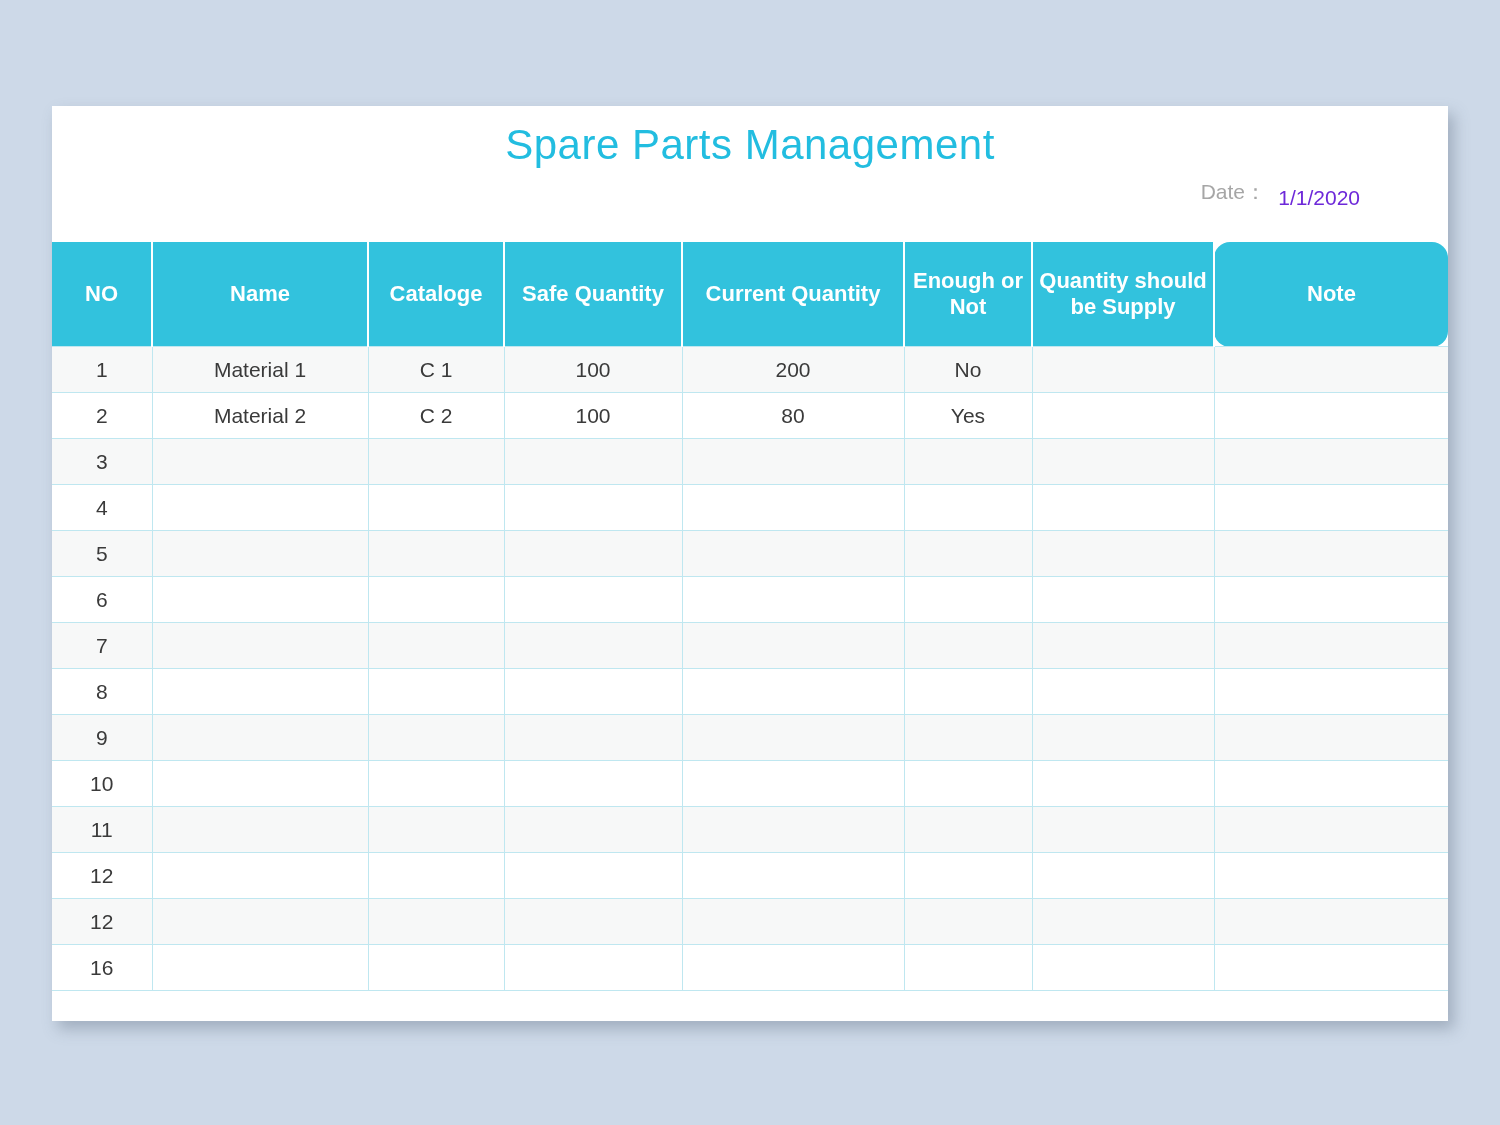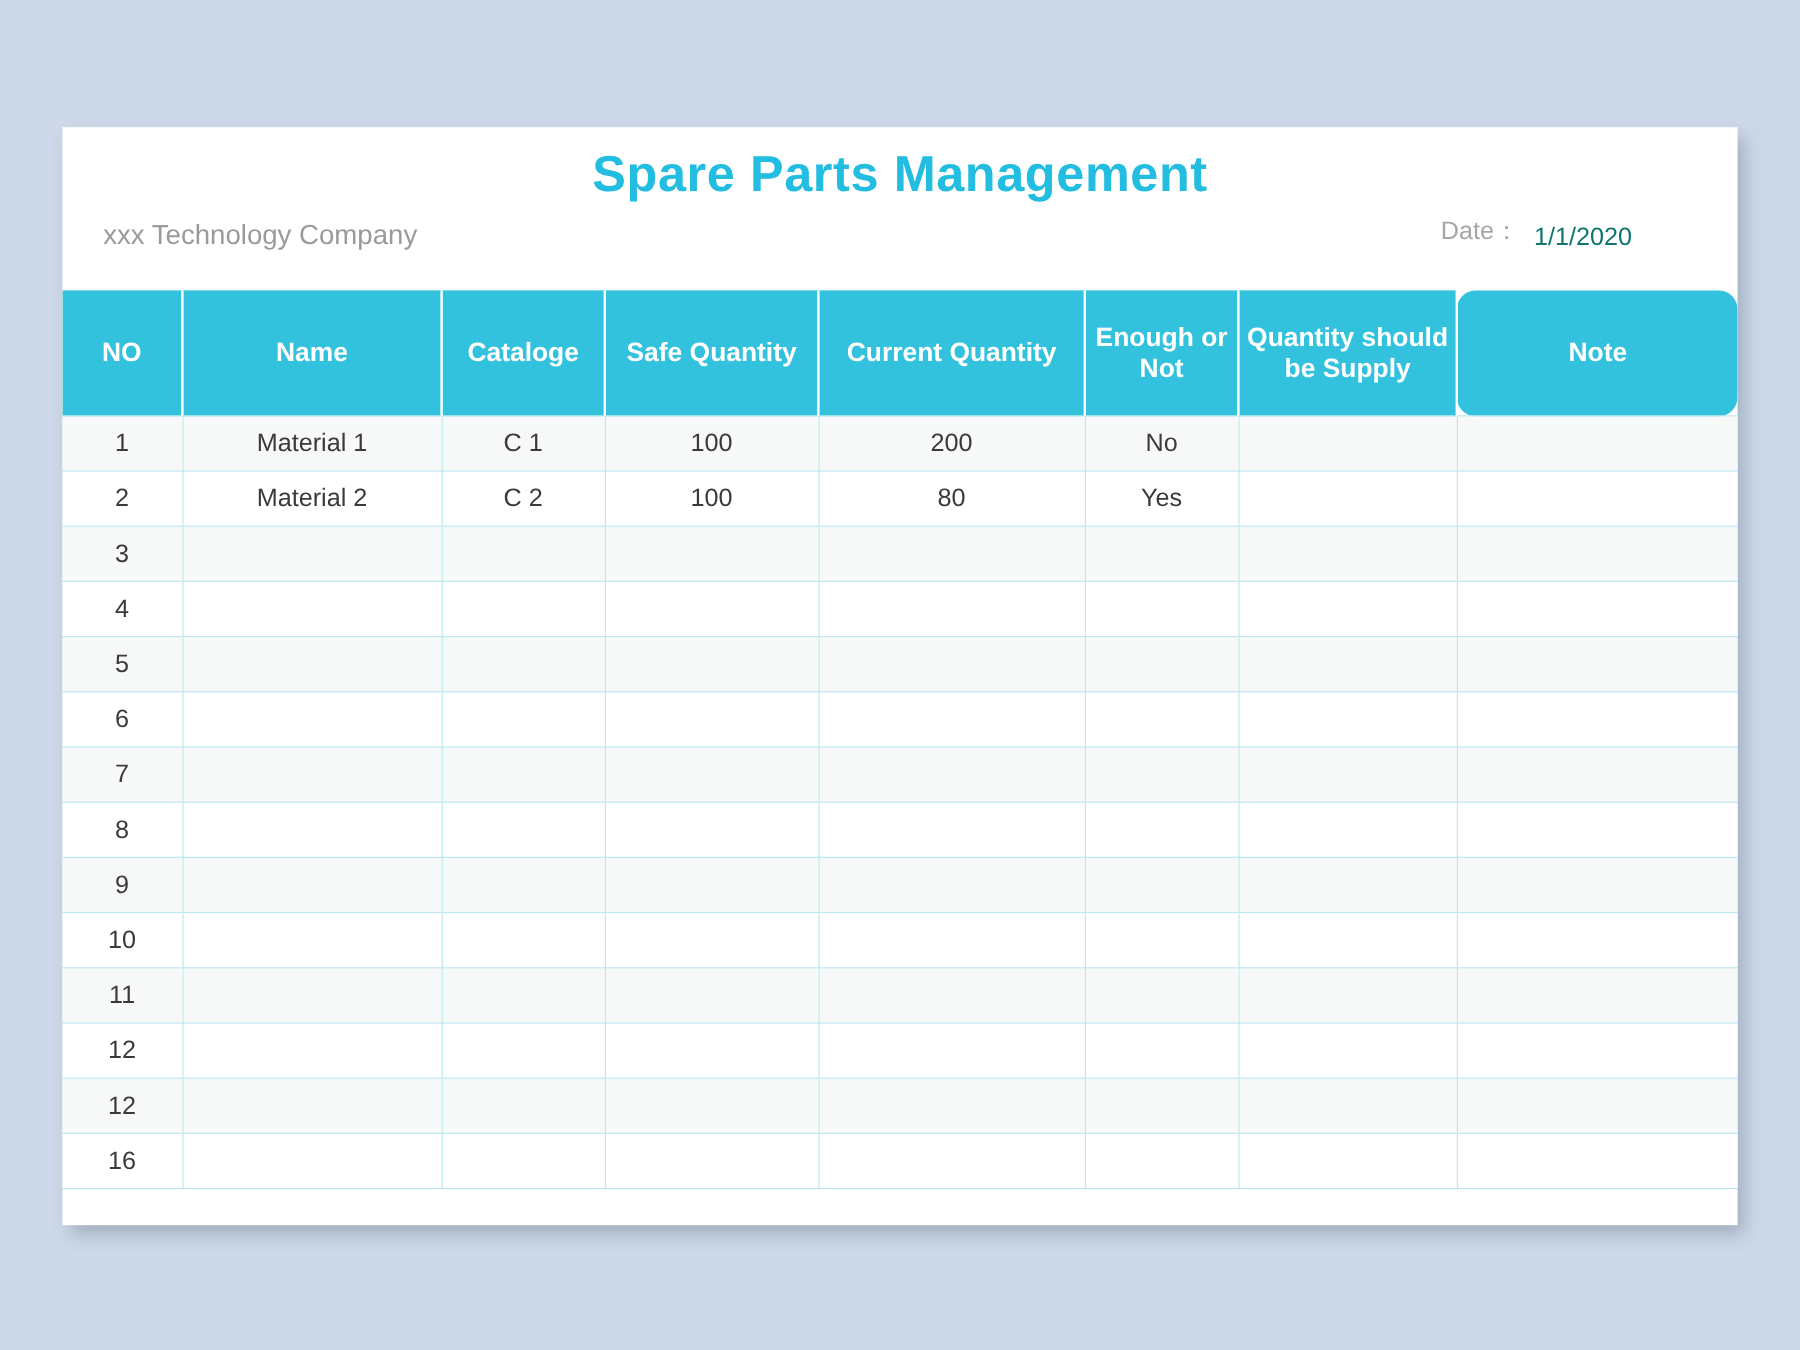--- a/index.html
+++ b/index.html
@@ -20,21 +20,21 @@
     width: 1396px;
     height: 915px;
     background: #ffffff;
     box-shadow: 6px 8px 14px rgba(80, 95, 115, 0.35);
     overflow: hidden;
   }
   .title {
     text-align: center;
     color: #22bde0;
     font-size: 42px;
-    font-weight: bold;
+    font-weight: normal;
     letter-spacing: 0.5px;
     padding-top: 16px;
     line-height: 1.1;
   }
   .subheader {
     position: relative;
     height: 46px;
   }
   .company {
     position: absolute;
@@ -48,21 +48,21 @@
     right: 182px;
     top: 10px;
     font-size: 21px;
     color: #a6a6a6;
   }
   .date-value {
     position: absolute;
     right: 88px;
     top: 18px;
     font-size: 21px;
-    color: #0f766e;
+    color: #6d28d9;
   }
   table {
     border-collapse: collapse;
     width: 1396px;
     table-layout: fixed;
     margin-top: 28px;
   }
   thead th {
     background: #32c2dd;
     color: #ffffff;
@@ -100,21 +100,20 @@
   .c7 { width: 234px; }
 </style>
 </head>
 <body>
 
 <div class="sheet">
 
   <div class="title">Spare Parts Management</div>
 
   <div class="subheader">
-    <div class="company">xxx Technology Company</div>
     <div class="date-label">Date：</div>
     <div class="date-value">1/1/2020</div>
   </div>
 
   <table>
     <colgroup>
       <col class="c0">
         <col class="c1">
         <col class="c2">
         <col class="c3">

